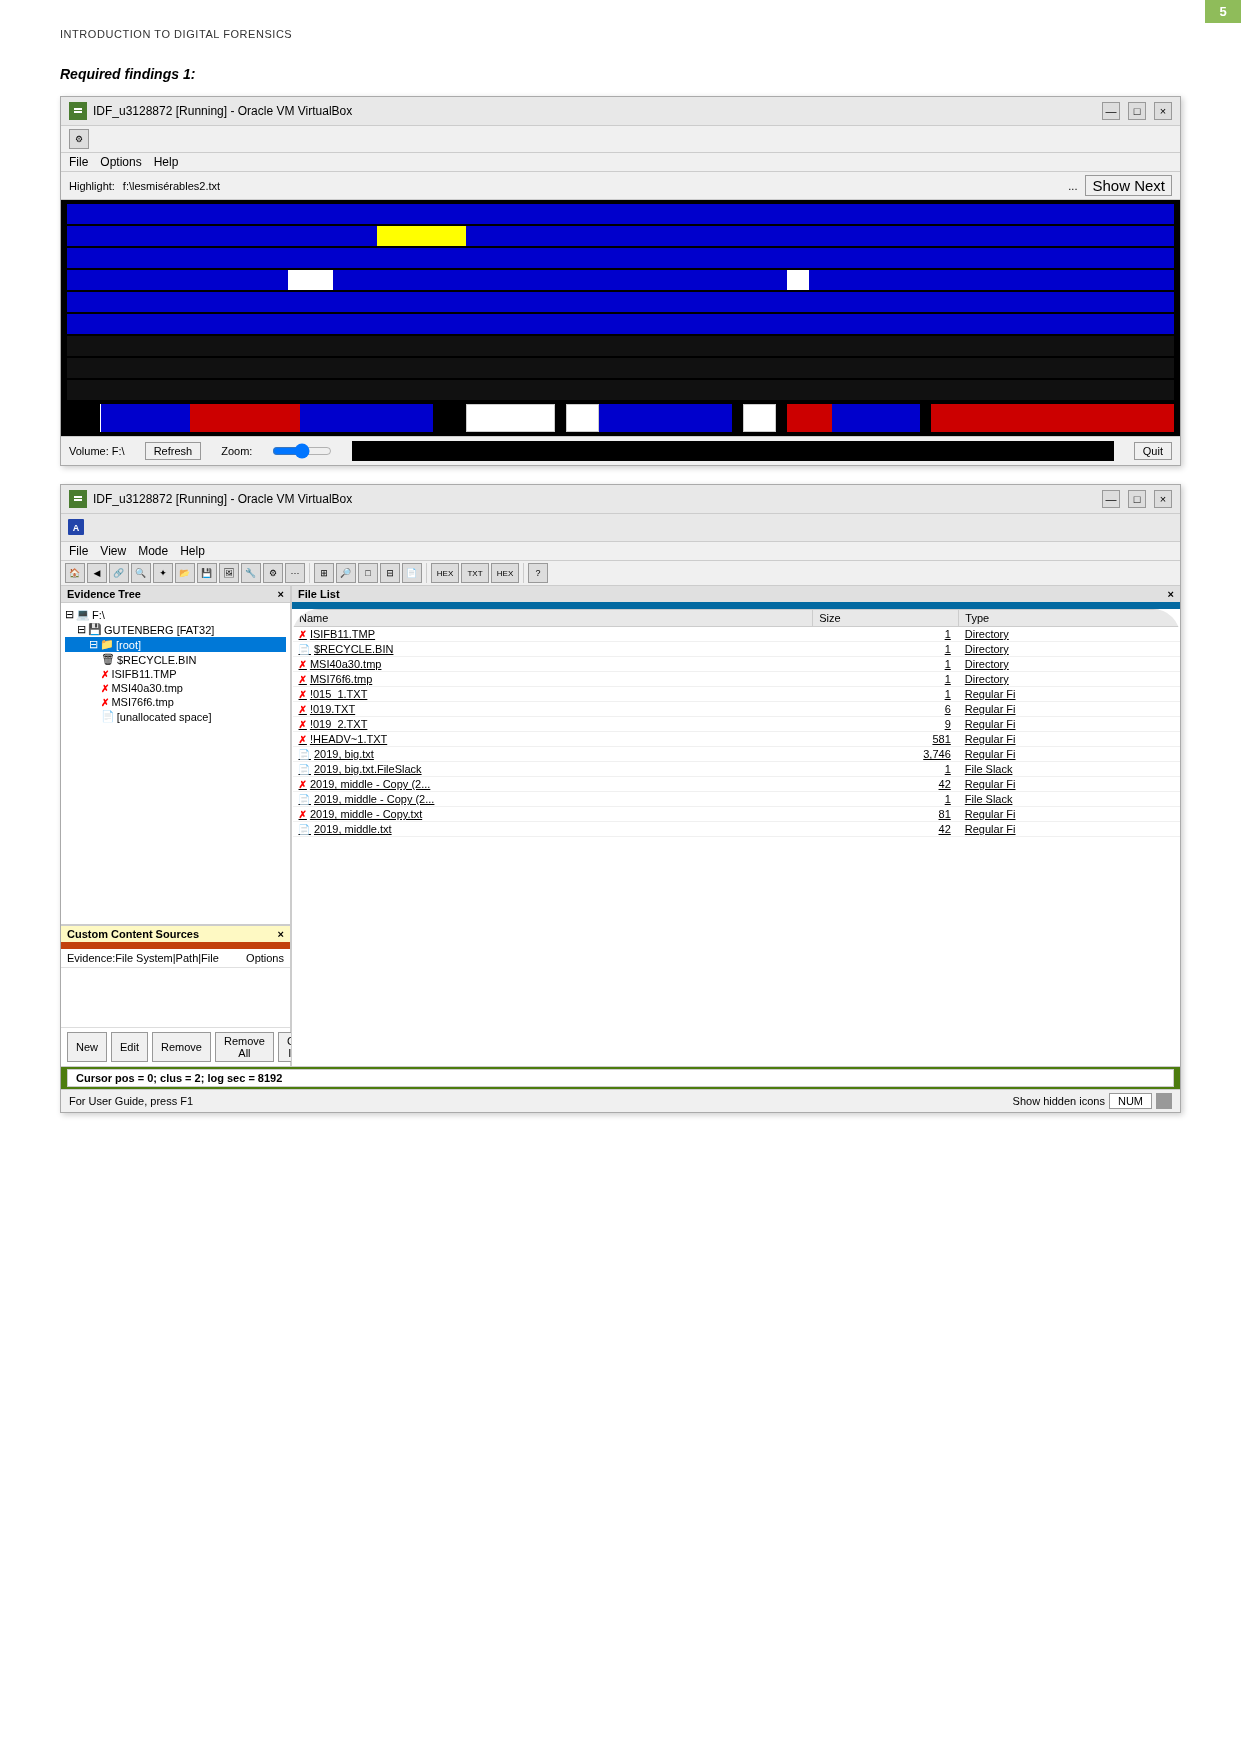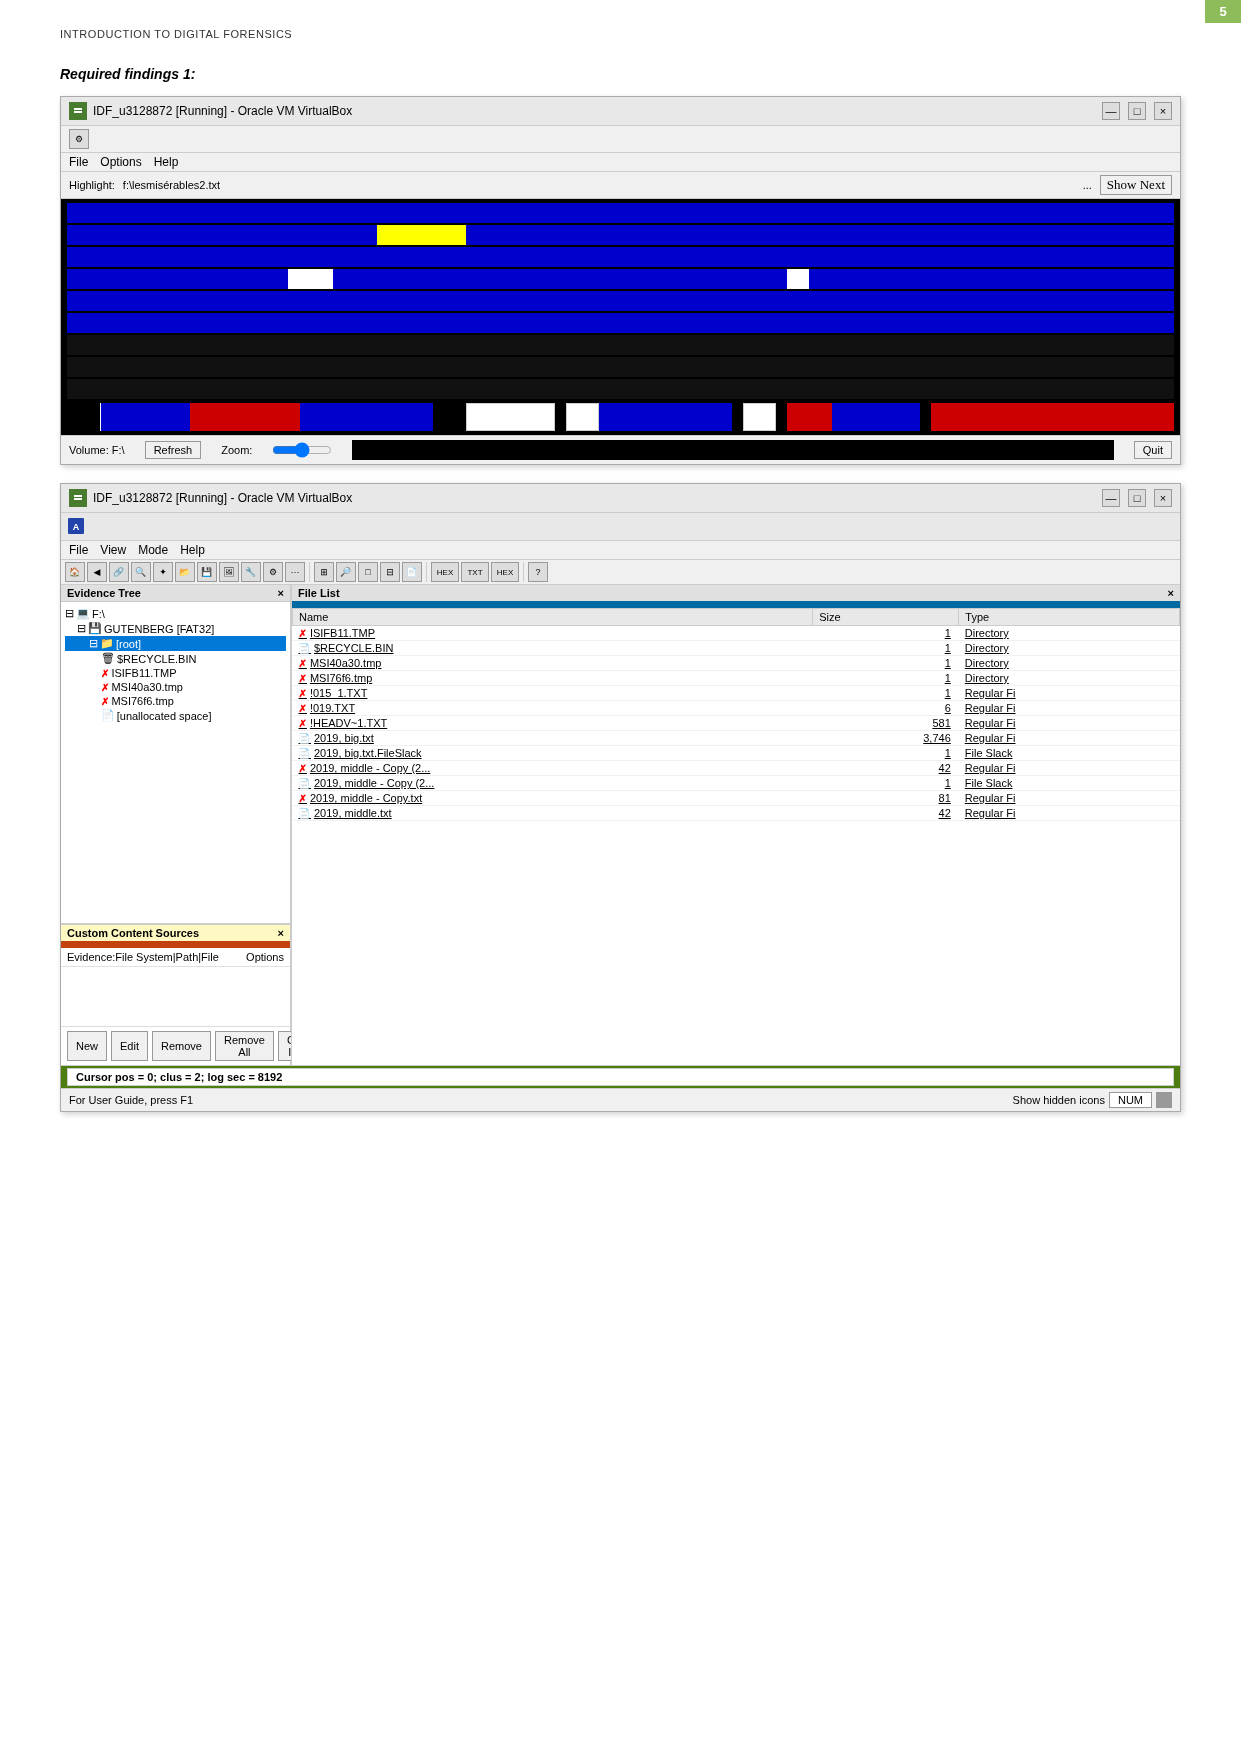--- a/index.html
+++ b/index.html
@@ -408,21 +408,21 @@
     <span>Help</span>
   </div>
 
   <div class="highlight-bar">
     <div style="display:flex; align-items:center; gap:8px;">
       <span>Highlight:</span>
       <span style="color:#000;">f:\lesmisérables2.txt</span>
     </div>
     <div style="display:flex; align-items:center; gap:8px;">
       <span>...</span>
-      <button class="small-btn" style="padding:1px 6px; font-size:13px;font-family:Liberation Serif, serif;">Show Next</button>
+      <button class="small-btn" style="padding:1px 6px; font-size:15px;">Show Next</button>
     </div>
   </div>
 
   <div class="disk-viz-inner">
 
     <div class="viz-row" style="background:#0000cc;"></div>
 
     <div class="viz-row" style="background: linear-gradient(to right, #0000cc 0%, #0000cc 28%, #ffff00 28%, #ffff00 36%, #0000cc 36%, #0000cc 100%);"></div>
 
     <div class="viz-row" style="background:#0000cc;"></div>
@@ -607,21 +607,21 @@
           <button class="small-btn">Create Image</button>
         </div>
       </div>
     </div>
 
     <div class="file-list-panel">
       <div class="file-list-header">
         <span>File List</span>
         <span>×</span>
       </div>
-      <div style="overflow:auto; flex:1;">
+      <div style="overflow:auto; flex:1;border-radius:27px;">
         <table class="file-table">
           <thead>
             <tr>
               <th>Name</th>
               <th>Size</th>
               <th>Type</th>
             </tr>
           </thead>
           <tbody id="file-table-body">
           <tr>
@@ -648,20 +648,25 @@
                 <td><span style="color: red; font-weight: bold; font-size: 10px; margin-right: 3px;">✗</span>!015_1.TXT</td>
                 <td style="text-align: right; padding-right: 8px;">1</td>
                 <td>Regular Fi</td>
               </tr>
               <tr>
                 <td><span style="color: red; font-weight: bold; font-size: 10px; margin-right: 3px;">✗</span>!019.TXT</td>
                 <td style="text-align: right; padding-right: 8px;">6</td>
                 <td>Regular Fi</td>
               </tr>
               <tr>
+                <td><span style="color: red; font-weight: bold; font-size: 10px; margin-right: 3px;">✗</span>!019_2.TXT</td>
+                <td style="text-align: right; padding-right: 8px;">9</td>
+                <td>Regular Fi</td>
+              </tr>
+              <tr>
                 <td><span style="color: red; font-weight: bold; font-size: 10px; margin-right: 3px;">✗</span>!HEADV~1.TXT</td>
                 <td style="text-align: right; padding-right: 8px;">581</td>
                 <td>Regular Fi</td>
               </tr>
               <tr>
                 <td><span style="color: rgb(136, 136, 136); font-size: 10px; margin-right: 3px;">📄</span>2019, big.txt</td>
                 <td style="text-align: right; padding-right: 8px;">3,746</td>
                 <td>Regular Fi</td>
               </tr>
               <tr>

